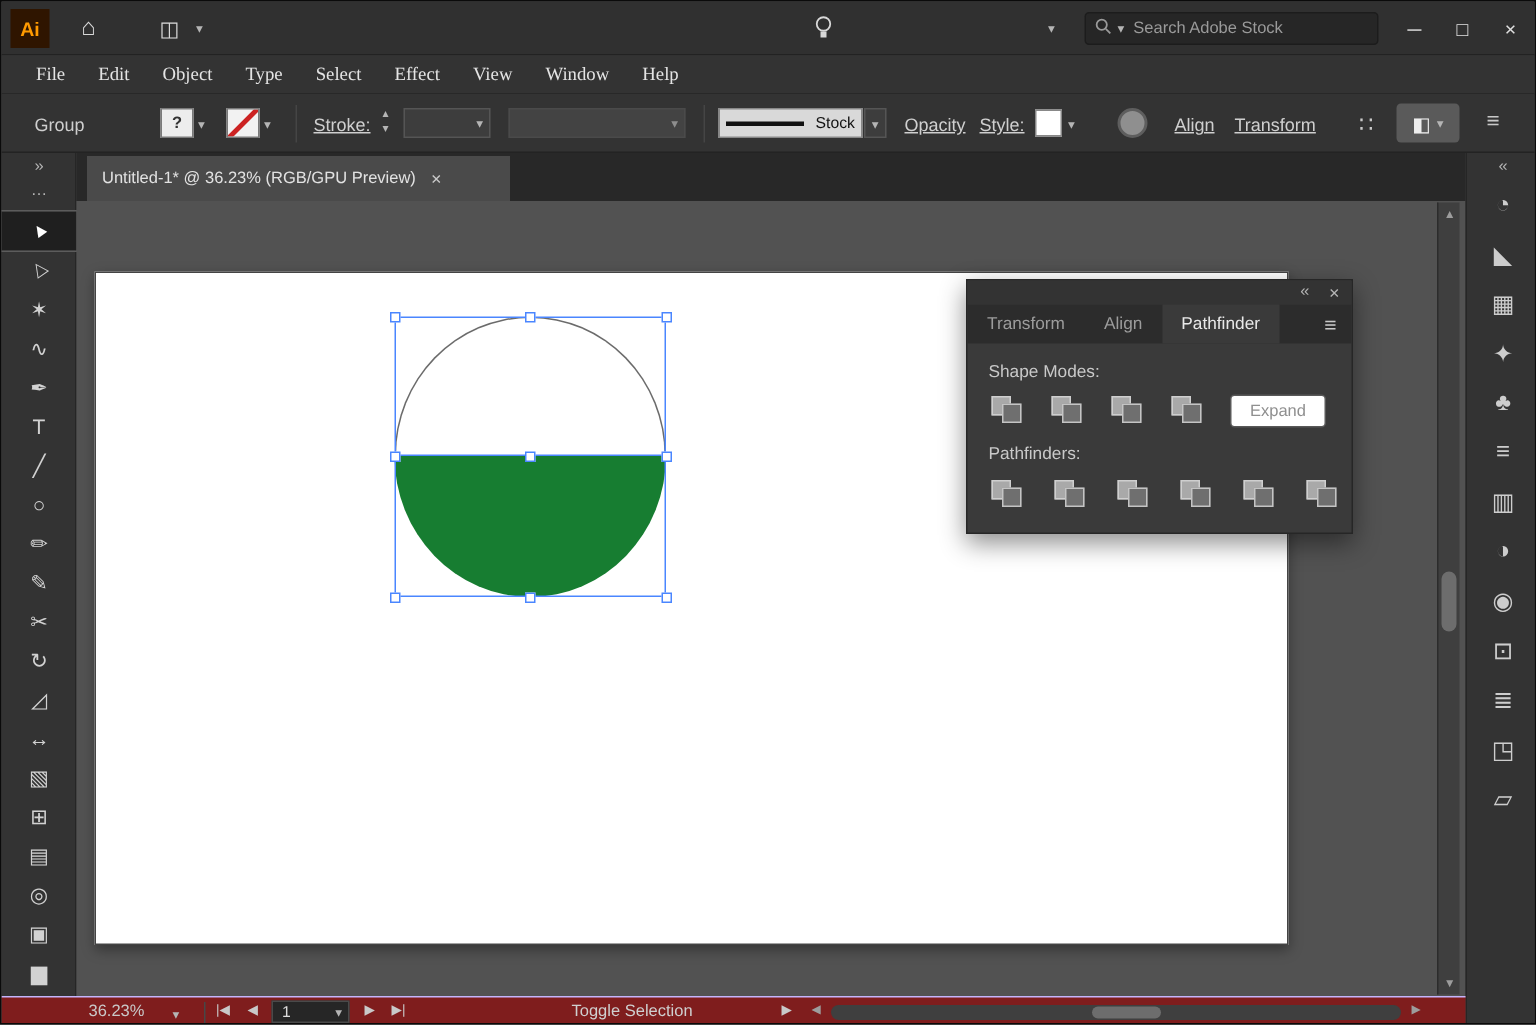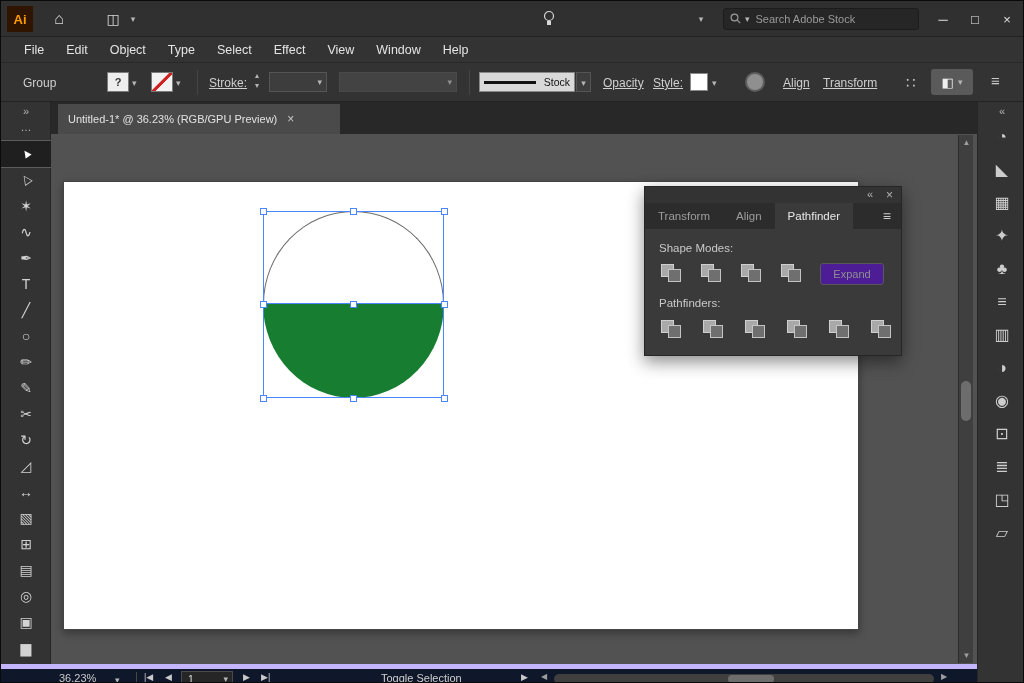--- a/index.html
+++ b/index.html
@@ -16,21 +16,21 @@
   .tb-ic{position:absolute;top:0;height:36px;display:flex;align-items:center;justify-content:center;color:#d8d8d8;}
   #search-box{position:absolute;left:722px;top:7px;width:196px;height:22px;background:#262626;border:1px solid #1c1c1c;
               border-radius:3px;display:flex;align-items:center;padding:0 6px;gap:4px;}
   #search-box input{background:transparent;border:none;outline:none;color:#bbb;font-size:11px;width:140px;}
   #search-box input::placeholder{color:#9a9a9a;}
   .winbtn{position:absolute;top:0;width:32px;height:36px;display:flex;align-items:center;justify-content:center;
           color:#e0e0e0;font-size:13px;}
   
   #menubar{position:absolute;left:0;top:36px;width:1024px;height:26px;background:#333;display:flex;
            align-items:center;padding-left:12px;border-bottom:1px solid #282828;}
-  .menu-item{padding:0 11px;height:26px;font-size:12.5px;color:#e4e4e4;display:flex;align-items:center;}
+  .menu-item{padding:0 11px;height:26px;font-size:12.5px;color:#e4e4e4;display:flex;align-items:center;font-family:Liberation Serif, serif;}
   
   #controlbar{position:absolute;left:0;top:62px;width:1024px;height:39px;background:#333;border-bottom:1px solid #232323;font-size:12px;}
   .cb-label{position:absolute;top:13px;color:#cfcfcf;}
   .cb-link{text-decoration:underline;}
   .caret{color:#b5b5b5;font-size:9px;}
   .swatch{position:absolute;top:9px;width:22px;height:20px;background:#ededed;border:1px solid #7a7a7a;}
   .vsep{position:absolute;top:7px;width:1px;height:25px;background:#454545;}
   
   #tabbar{position:absolute;left:50px;top:101px;width:926px;height:32px;background:#282828;}
   #doc-tab{position:absolute;left:7px;top:2px;width:282px;height:30px;background:#4a4a4a;color:#e2e2e2;
@@ -56,27 +56,27 @@
   #pf-minibar{position:absolute;left:0;top:0;width:100%;height:16px;background:#333;}
   #pf-tabs{position:absolute;left:0;top:16px;width:100%;height:26px;background:#2c2c2c;display:flex;}
   .pf-tab{padding:0 13px;height:26px;color:#9c9c9c;font-size:11.5px;display:flex;align-items:center;}
   .pf-tab.active{background:#3a3a3a;color:#e8e8e8;}
   .pf-sec{position:absolute;left:14px;color:#c9c9c9;}
   .pf-row{position:absolute;left:14px;display:flex;}
   .pf-btn{width:26px;height:24px;position:relative;}
   .pf-ic{position:absolute;left:2px;top:3px;width:22px;height:18px;}
   .pf-ic::before{content:"";position:absolute;left:0;top:0;width:11px;height:11px;background:#a9a9a9;border:1px solid #cfcfcf;}
   .pf-ic::after{content:"";position:absolute;left:7px;top:5px;width:11px;height:11px;background:#6f6f6f;border:1px solid #c4c4c4;}
-  #expand-btn{position:absolute;left:175px;top:76px;width:64px;height:22px;background:#4c1d95;border:1px solid #585858;
+  #expand-btn{position:absolute;left:175px;top:76px;width:64px;height:22px;background:#ffffff;border:1px solid #585858;
               border-radius:3px;color:#8f8f8f;font-size:11px;display:flex;align-items:center;justify-content:center;}
   
   #dock{position:absolute;left:976px;top:101px;width:48px;height:582px;background:#333;border-left:1px solid #262626;}
   .dock-icon{width:48px;height:33px;display:flex;align-items:center;justify-content:center;color:#cdcdcd;font-size:16px;}
   
-  #statusbar{position:absolute;left:0;top:663px;width:976px;height:20px;background:#0f172a;border-top:5px solid #c4b5fd;
+  #statusbar{position:absolute;left:0;top:663px;width:976px;height:20px;background:#7f1d1d;border-top:1px solid #c4b5fd;
              font-size:11px;color:#c9c9c9;}
   .sb{position:absolute;top:3px;}
   #hscroll-track{position:absolute;left:553px;top:5px;width:380px;height:10px;background:#3f3f3f;border-radius:5px;}
   #hthumb{position:absolute;left:174px;top:1px;width:46px;height:8px;background:#6d6d6d;border-radius:4px;}
   #ab-box{position:absolute;left:180px;top:2px;width:52px;height:15px;background:#262626;border:1px solid #4a4a4a;
           display:flex;align-items:center;justify-content:space-between;padding:0 4px;}
   #ab-box input{width:26px;background:transparent;border:none;outline:none;color:#ddd;font-size:10.5px;}
 </style>
 </head>
 <body>

